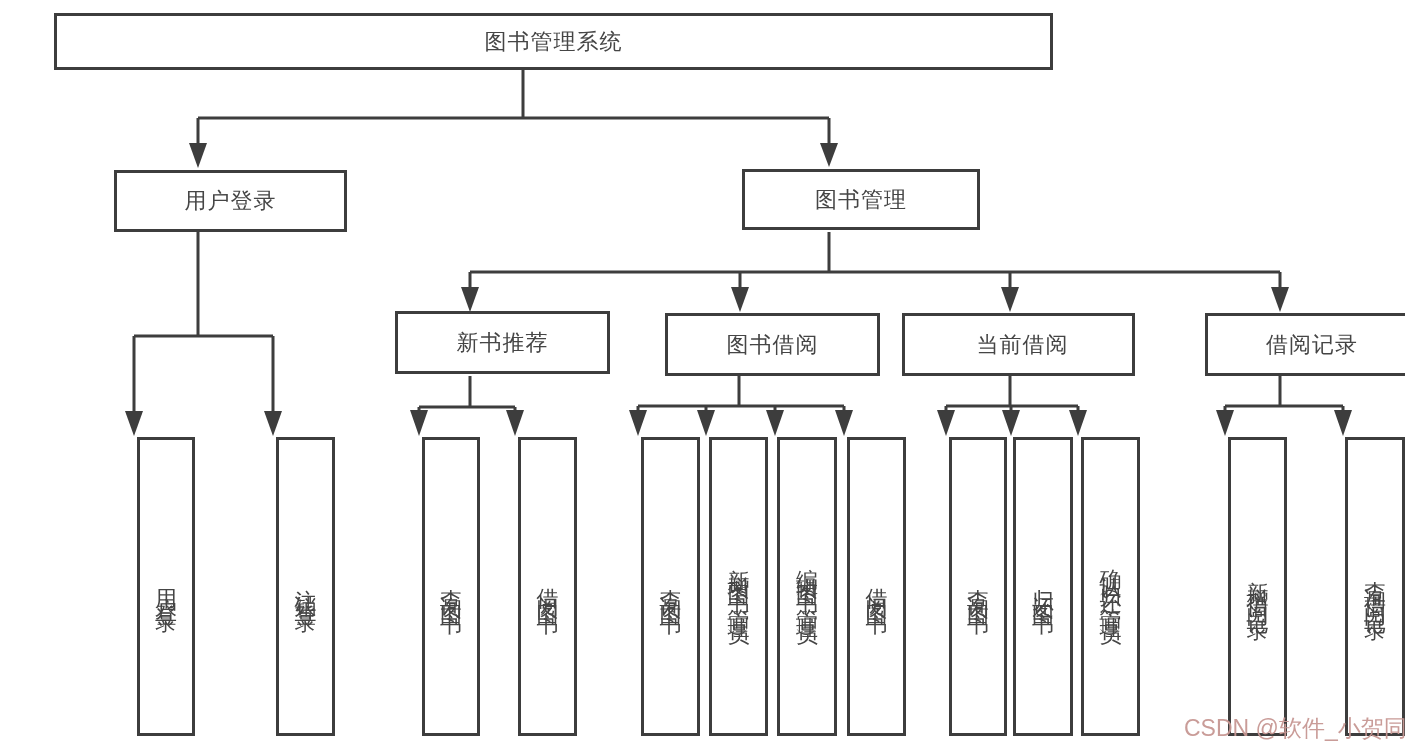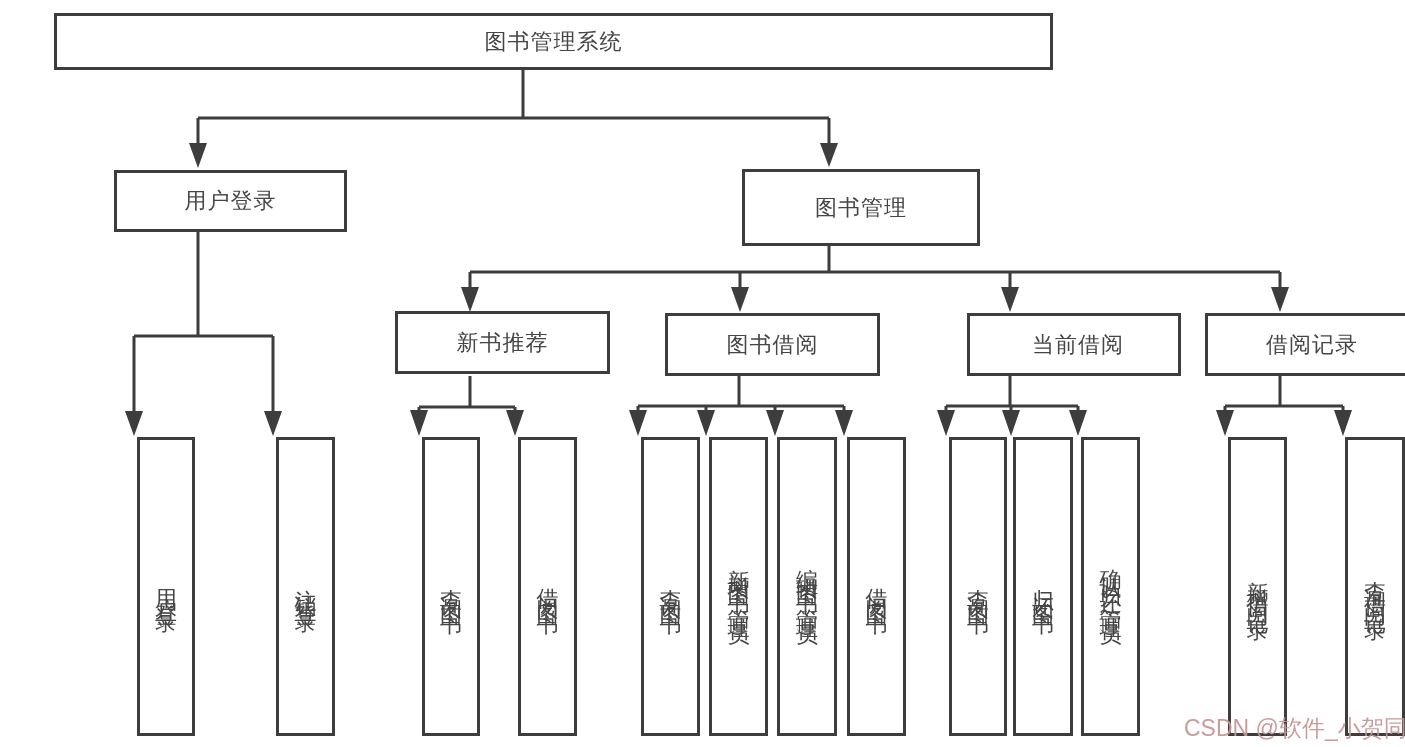--- a/index.html
+++ b/index.html
@@ -76,25 +76,25 @@
     <g stroke="#3d3d3d" stroke-width="3" fill="none">
       <path d="M1280 376 V406 M1225 406 H1343 M1225 406 V412 M1343 406 V412"></path>
       <polygon fill="#3d3d3d" stroke="none" points="1216,410 1234,410 1225,436"></polygon>
       <polygon fill="#3d3d3d" stroke="none" points="1334,410 1352,410 1343,436"></polygon>
     </g>
   </svg>
 
   <div class="node hbox" style="left:22px;top:13px;width:999px;height:57px;">图书管理系统</div>
 
   <div class="node hbox" style="left:82px;top:170px;width:233px;height:62px;">用户登录</div>
-  <div class="node hbox" style="left:710px;top:169px;width:238px;height:77px;">图书管理</div>
+  <div class="node hbox" style="left:710px;top:169px;width:238px;height:61px;">图书管理</div>
 
   <div class="node hbox" style="left:363px;top:311px;width:215px;height:63px;">新书推荐</div>
   <div class="node hbox" style="left:633px;top:313px;width:215px;height:63px;">图书借阅</div>
-  <div class="node hbox" style="left:935px;top:313px;width:214px;height:63px;padding-left:8px;">当前借阅</div>
+  <div class="node hbox" style="left:870px;top:313px;width:233px;height:63px;padding-left:8px;">当前借阅</div>
   <div class="node hbox" style="left:1173px;top:313px;width:214px;height:63px;">借阅记录</div>
 
   <div class="node vbox" style="left:105px;top:437px;width:58px;height:299px;">
     <span>用户登录</span>
   </div>
   <div class="node vbox" style="left:244px;top:437px;width:59px;height:299px;">
     <span>注销登录</span>
   </div>
 
   <div class="node vbox" style="left:390px;top:437px;width:58px;height:299px;">

